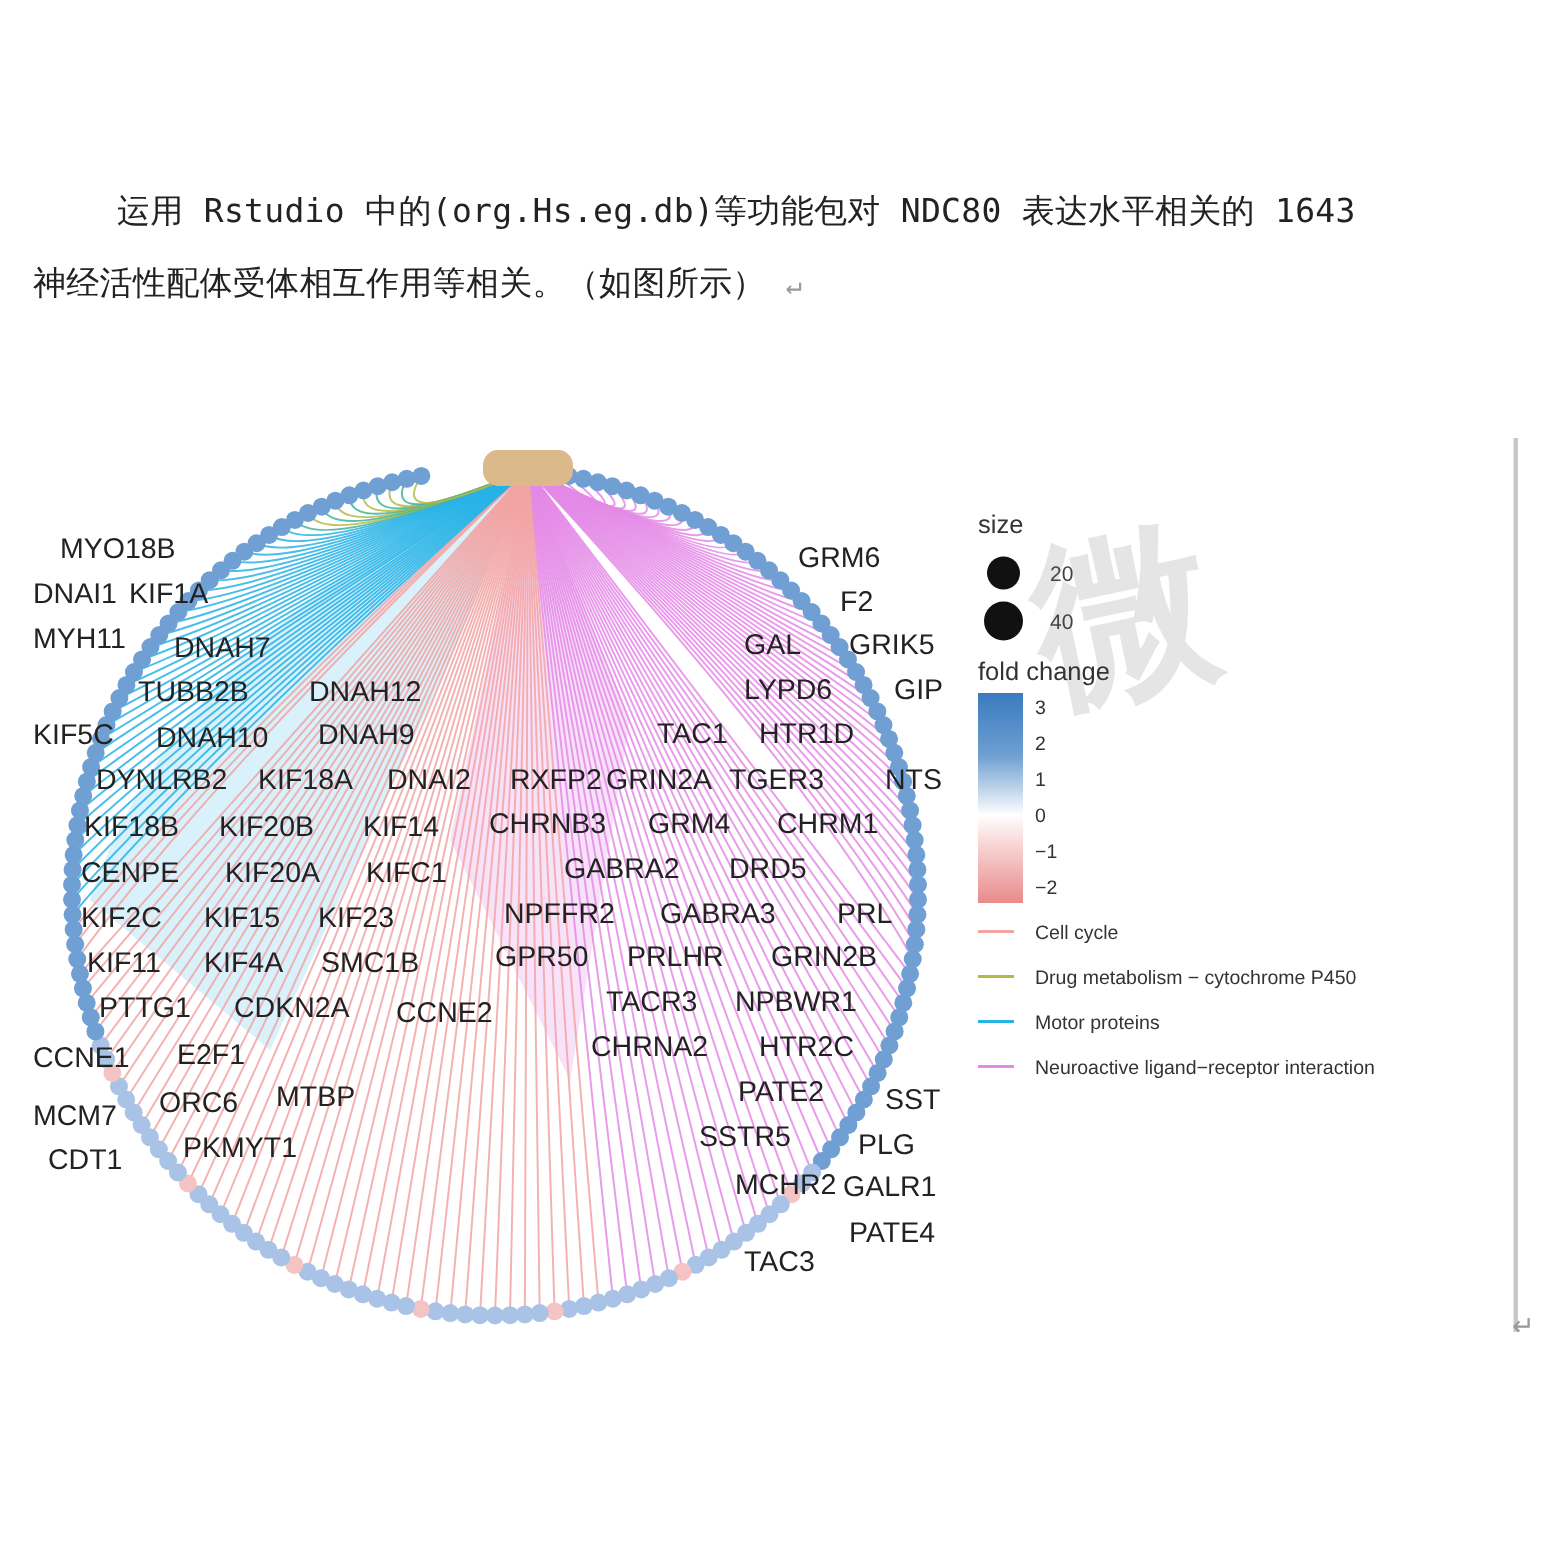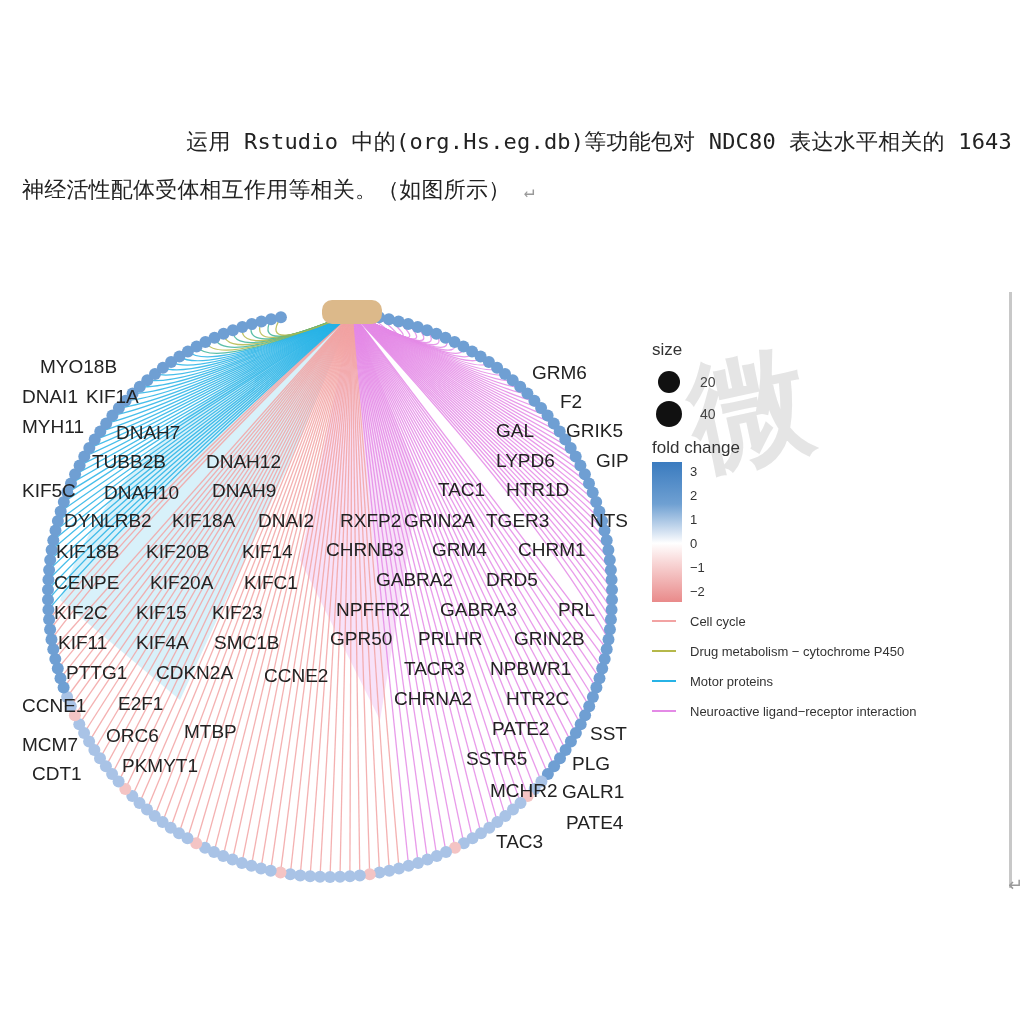--- a/index.html
+++ b/index.html
@@ -1,19 +1,19 @@
 <!DOCTYPE html>
 <html><head>
 <meta charset="utf-8">
 <style>
   html,body{margin:0;padding:0;background:#fff;}
   body{width:1028px;height:1028px;position:relative;overflow:hidden;font-family:"DejaVu Sans",sans-serif;}
   .para{position:absolute;left:22px;width:990px;font-family:"DejaVu Sans Mono","Liberation Mono",monospace;font-size:22px;color:#222;line-height:48px;letter-spacing:0.2px;}
   .para .line{display:block;white-space:nowrap;}
-  .para .indent{padding-left:56px;text-align:right;}
+  .para .indent{padding-left:56px;}
   .ret{color:#999;font-size:18px;}
   .vbar{position:absolute;left:1009px;top:292px;width:3px;height:596px;background:#c8c8c8;}
   .ret2{position:absolute;left:1008px;top:874px;color:#999;font-size:18px;}
   .legend{position:absolute;left:652px;top:340px;font-family:"Liberation Sans",sans-serif;color:#333;}
   .lg-title{font-size:17px;color:#333;}
   .size-row{display:flex;align-items:center;height:32px;}
   .size-dot{border-radius:50%;background:#111;margin-right:18px;}
   .size-lbl{font-size:14px;color:#444;}
   .cbar{position:relative;height:140px;margin-top:4px;}
   .cbar-grad{position:absolute;left:0;top:0;width:30px;height:140px;background:linear-gradient(#3a7bbf 0%,#6fa0d2 30%,#dfe9f5 52%,#ffffff 58%,#f8d6d6 72%,#e98a8a 100%);}

